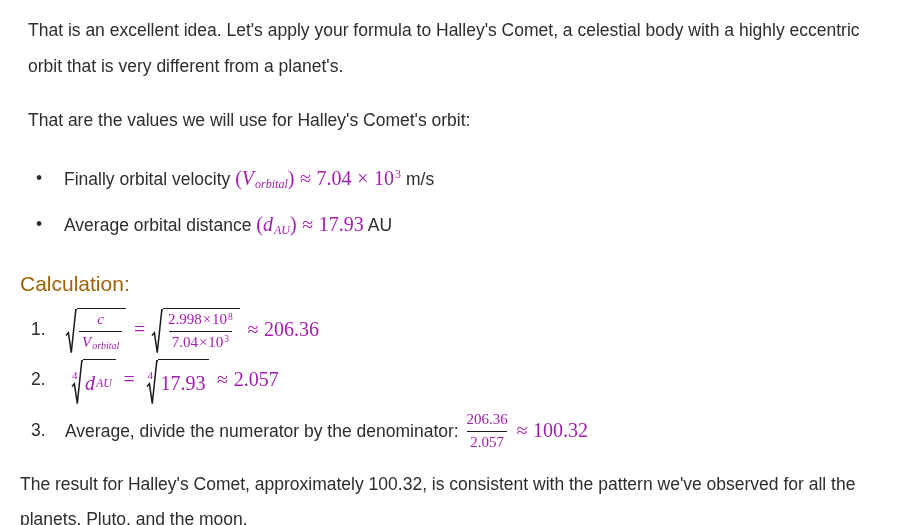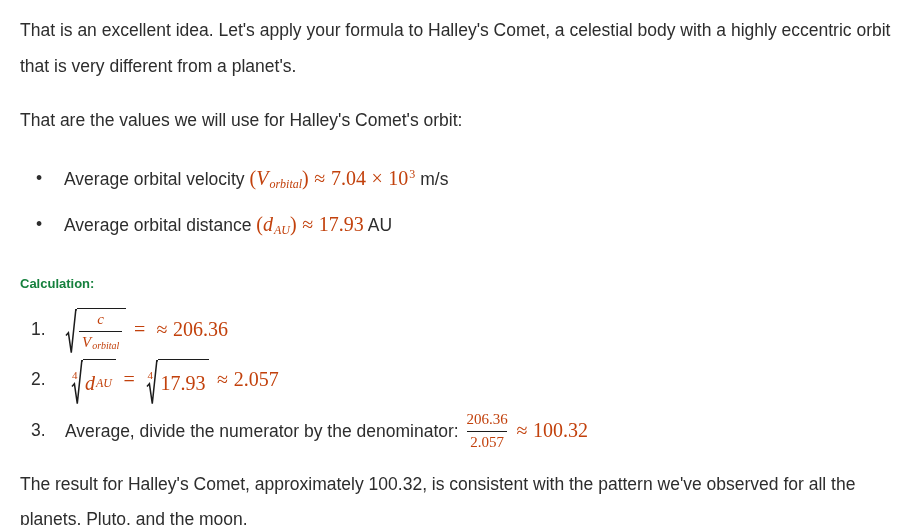--- a/index.html
+++ b/index.html
@@ -6,36 +6,36 @@
   html, body { margin: 0; padding: 0; }
   body {
     width: 913px; height: 525px;
     background: #ffffff;
     padding: 12px 22px 0 20px;
     font-family: "Liberation Sans", sans-serif;
     font-size: 17.5px;
     color: #2d2d2d;
     overflow: hidden;
   }
-  .para { margin: 0 0 18px 0; line-height: 36px; }
+  .para { margin: 0 0 18px 8px; line-height: 36px; }
   .values-list { list-style: none; margin: 2px 0 0 0; padding: 0; }
   .values-list li { position: relative; padding-left: 44px; line-height: 45px; }
   .values-list li::before {
     content: "\2022";
     position: absolute; left: 16px; top: 0;
     color: #2d2d2d;
   }
-  .calc-heading { margin: 22px 0 10px 0; font-weight: 700; font-size: 13px; line-height: 28px; color: #15803d; }
+  .calc-heading { margin: 22px 0 10px 0; font-weight: 400; font-size: 21px; line-height: 28px; color: #a16207; }
   .steps-list { list-style: none; margin: 0 0 14px 0; padding: 0; }
   .steps-list li { position: relative; padding-left: 45px; line-height: 42px; margin-bottom: 4px; }
   .step-marker { position: absolute; left: 11px; top: 0; }
   .conclusion { margin: 10px 0 0 0; line-height: 35px; }
 
   
-  .math { font-family: "Liberation Serif", "DejaVu Serif", serif; font-size: 20px; color: #c2410c; white-space: nowrap; margin-top: 24px; }
+  .math { font-family: "Liberation Serif", "DejaVu Serif", serif; font-size: 20px; color: #a21caf; white-space: nowrap; margin-top: 24px; }
   .math .mvar { font-style: italic; }
   .math .op { margin: 0 0.28em; }
   .subv { font-size: 12px; font-style: italic; line-height: 0; vertical-align: -0.25em; margin-left: 1px; font-family: inherit; }
   .expv { font-size: 12px; line-height: 0; vertical-align: 0.55em; margin-left: 1px; }
 
   .frac { display: inline-flex; flex-direction: column; align-items: center; vertical-align: middle; line-height: 1.3; font-size: 15px; position: relative; top: -1px; }
   .frac .fnum { padding: 0 3px 1px 3px; }
   .frac .fden { border-top: 1.4px solid #1c1c1c; padding: 1px 3px 0 3px; }
   .frac .expv { font-size: 9.5px; vertical-align: 0.5em; }
   .frac .subv { font-size: 10px; }
@@ -52,21 +52,21 @@
 <body>
 
 <div>
 
   <p class="para">That is an excellent idea. Let's apply your formula to Halley's Comet, a celestial body with a highly eccentric orbit that is very different from a planet's.</p>
 
   <p class="para">That are the values we will use for Halley's Comet's orbit:</p>
 
   <ul class="values-list">
     <li>
-      <span>Average orbital velocity</span>
+      <span>Finally orbital velocity</span>
       <span class="math"><span>(</span><span class="mvar">V</span><sub class="subv">orbital</sub><span>)</span><span class="op">≈</span><span>7.04</span><span class="op">×</span><span>10</span><sup class="expv">3</sup></span>
       <span>m/s</span>
     </li>
     <li>
       <span>Average orbital distance</span>
       <span class="math"><span>(</span><span class="mvar">d</span><sub class="subv">AU</sub><span>)</span><span class="op">≈</span><span>17.93</span></span>
       <span>AU</span>
     </li>
   </ul>
 
@@ -81,21 +81,33 @@
               <svg viewBox="0 0 10 20" preserveAspectRatio="none">
                 <path d="M0 12 L2.2 10.8 L4.8 19.4 L8.9 0.8 L10 0.8" fill="none" stroke="#1c1c1c" stroke-width="1.5" vector-effect="non-scaling-stroke"></path>
               </svg>
             </span>
             <span class="sqrt-body">
               <span class="frac">
                 <span class="fnum"><span class="mvar">c</span></span>
                 <span class="fden"><span class="mvar">V</span><sub class="subv">orbital</sub></span>
               </span>
             </span>
-          </span><span class="op">=</span><span class="op">≈</span><span>206.36</span></span>
+          </span><span class="op">=</span><span class="sqrt">
+            <span class="rad-svg">
+              <svg viewBox="0 0 10 20" preserveAspectRatio="none">
+                <path d="M0 12 L2.2 10.8 L4.8 19.4 L8.9 0.8 L10 0.8" fill="none" stroke="#1c1c1c" stroke-width="1.5" vector-effect="non-scaling-stroke"></path>
+              </svg>
+            </span>
+            <span class="sqrt-body">
+              <span class="frac">
+                <span class="fnum"><span>2.998</span><span class="times-tight">×</span><span>10</span><sup class="expv">8</sup></span>
+                <span class="fden"><span>7.04</span><span class="times-tight">×</span><span>10</span><sup class="expv">3</sup></span>
+              </span>
+            </span>
+          </span><span class="op">≈</span><span>206.36</span></span>
     </li>
 
     <li>
       <span class="step-marker">2.</span>
       <span class="math"><span class="sqrt root4">
             <span class="root-idx">4</span>
             <span class="rad-svg">
               <svg viewBox="0 0 10 20" preserveAspectRatio="none">
                 <path d="M0 12 L2.2 10.8 L4.8 19.4 L8.9 0.8 L10 0.8" fill="none" stroke="#1c1c1c" stroke-width="1.5" vector-effect="non-scaling-stroke"></path>
               </svg>

